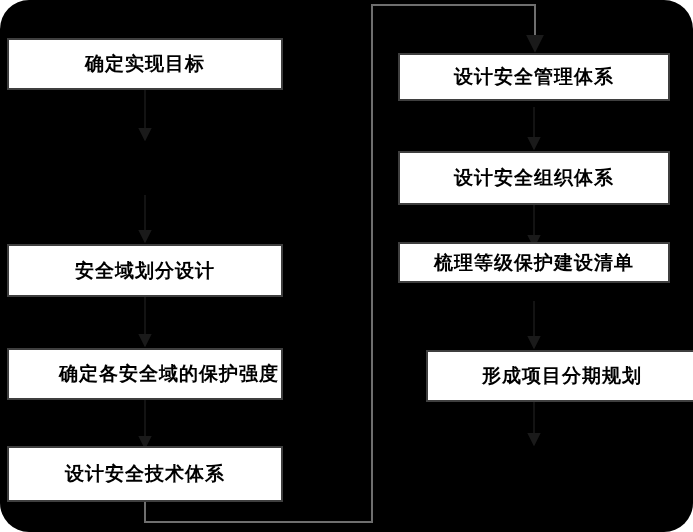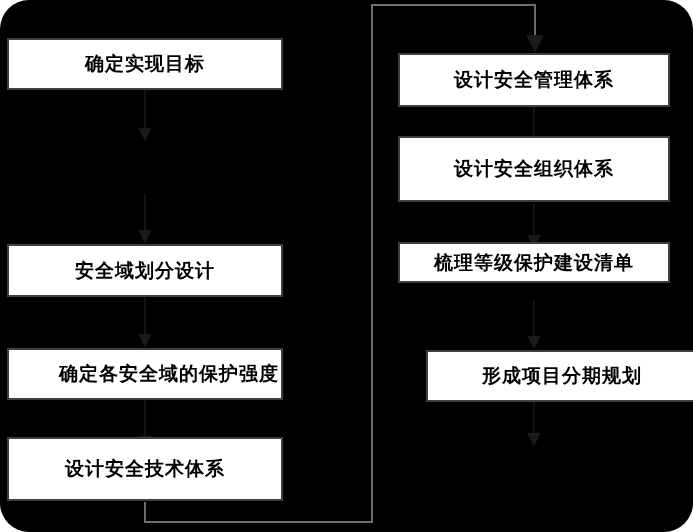--- a/index.html
+++ b/index.html
@@ -39,23 +39,23 @@
     letter-spacing: 1px;
     white-space: nowrap;
   }
   
   .col-left  { left: 7px;   width: 276px; }
   .col-right { left: 398px; width: 272px; }
   .l1 { top: 38px;  height: 52px; }
   .l2 { top: 142px; height: 53px; }
   .l3 { top: 244px; height: 53px; text-align: right; }
   .l4 { top: 348px; height: 52px; padding-left: 48px; }
-  .l5 { top: 437px; height: 64px; }
-  .r1 { top: 53px;  height: 54px; }
-  .r2 { top: 136px; height: 66px; }
+  .l5 { top: 446px; height: 56px; }
+  .r1 { top: 53px;  height: 48px; }
+  .r2 { top: 151px; height: 54px; }
   .r3 { top: 242px; height: 41px; align-items: center; }
   .r4 { top: 350px; height: 52px; margin-left: 28px; }
   .r5 { top: 447px; height: 51px; }
 </style>
 </head>
 <body>
 
 <div class="canvas">
 
   <svg class="wires" viewBox="0 0 693 532" xmlns="http://www.w3.org/2000/svg">

